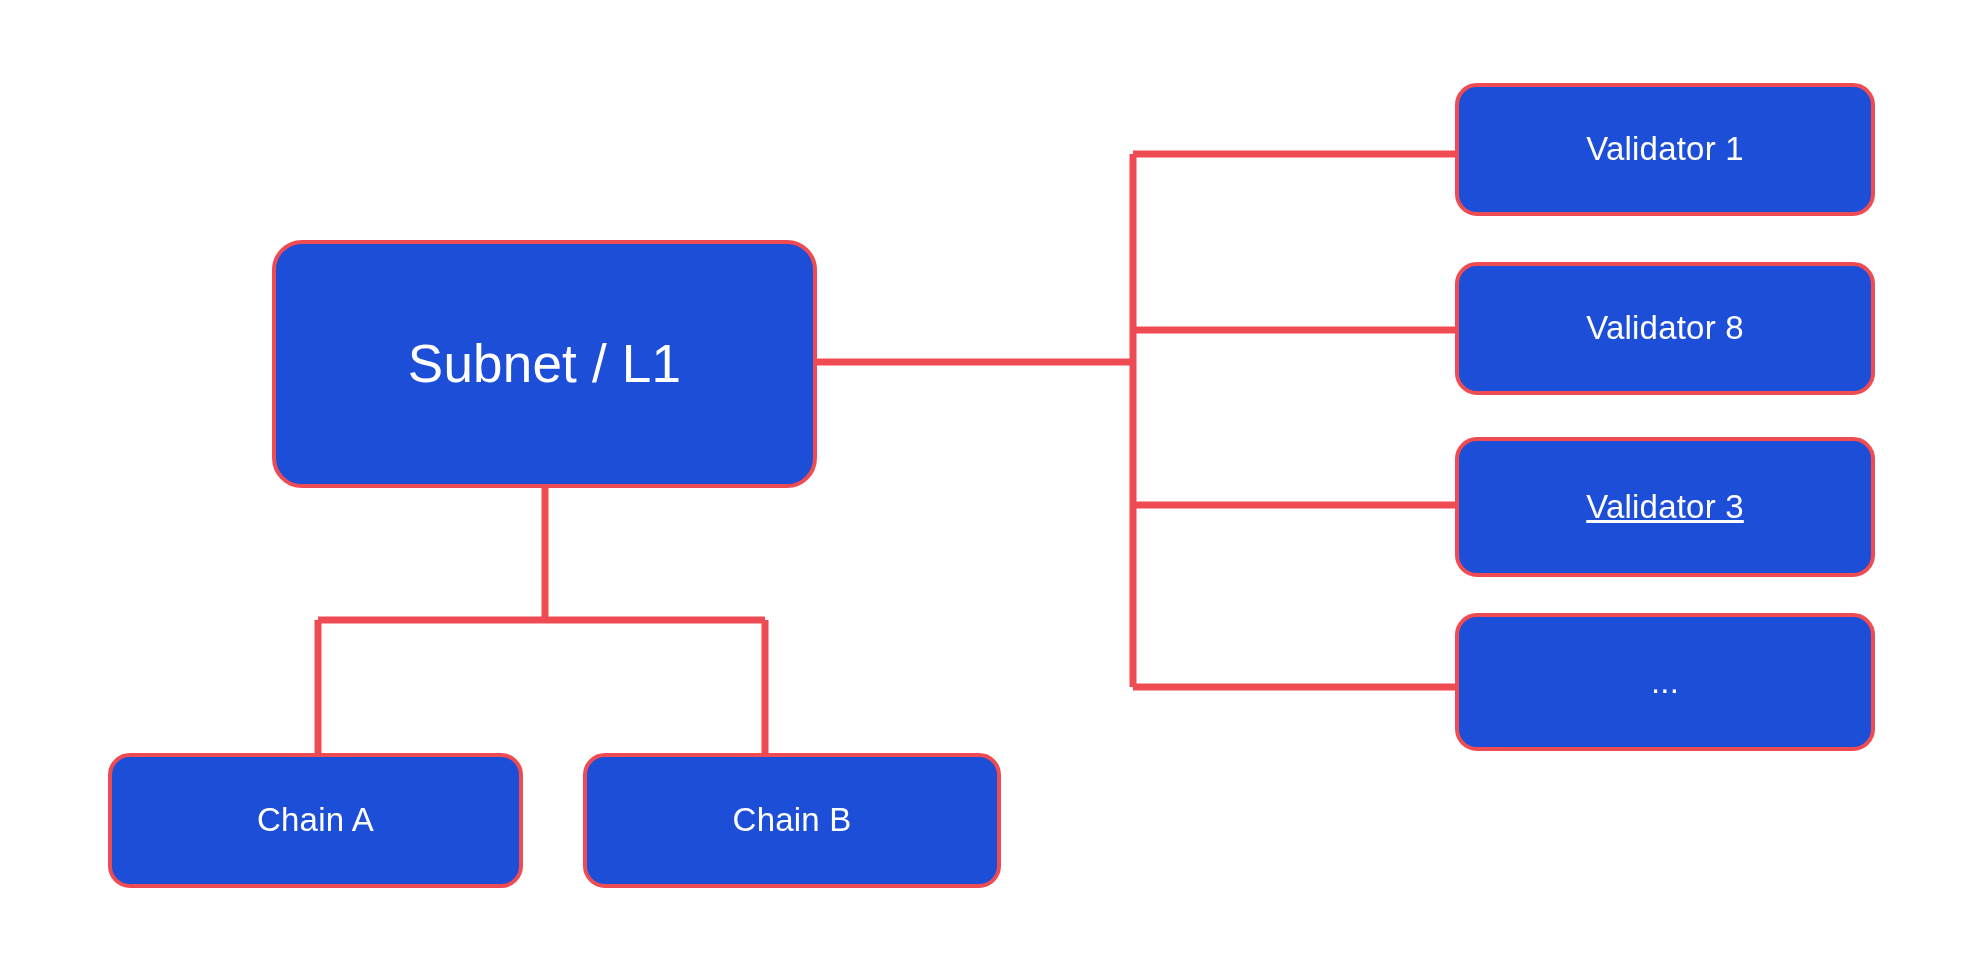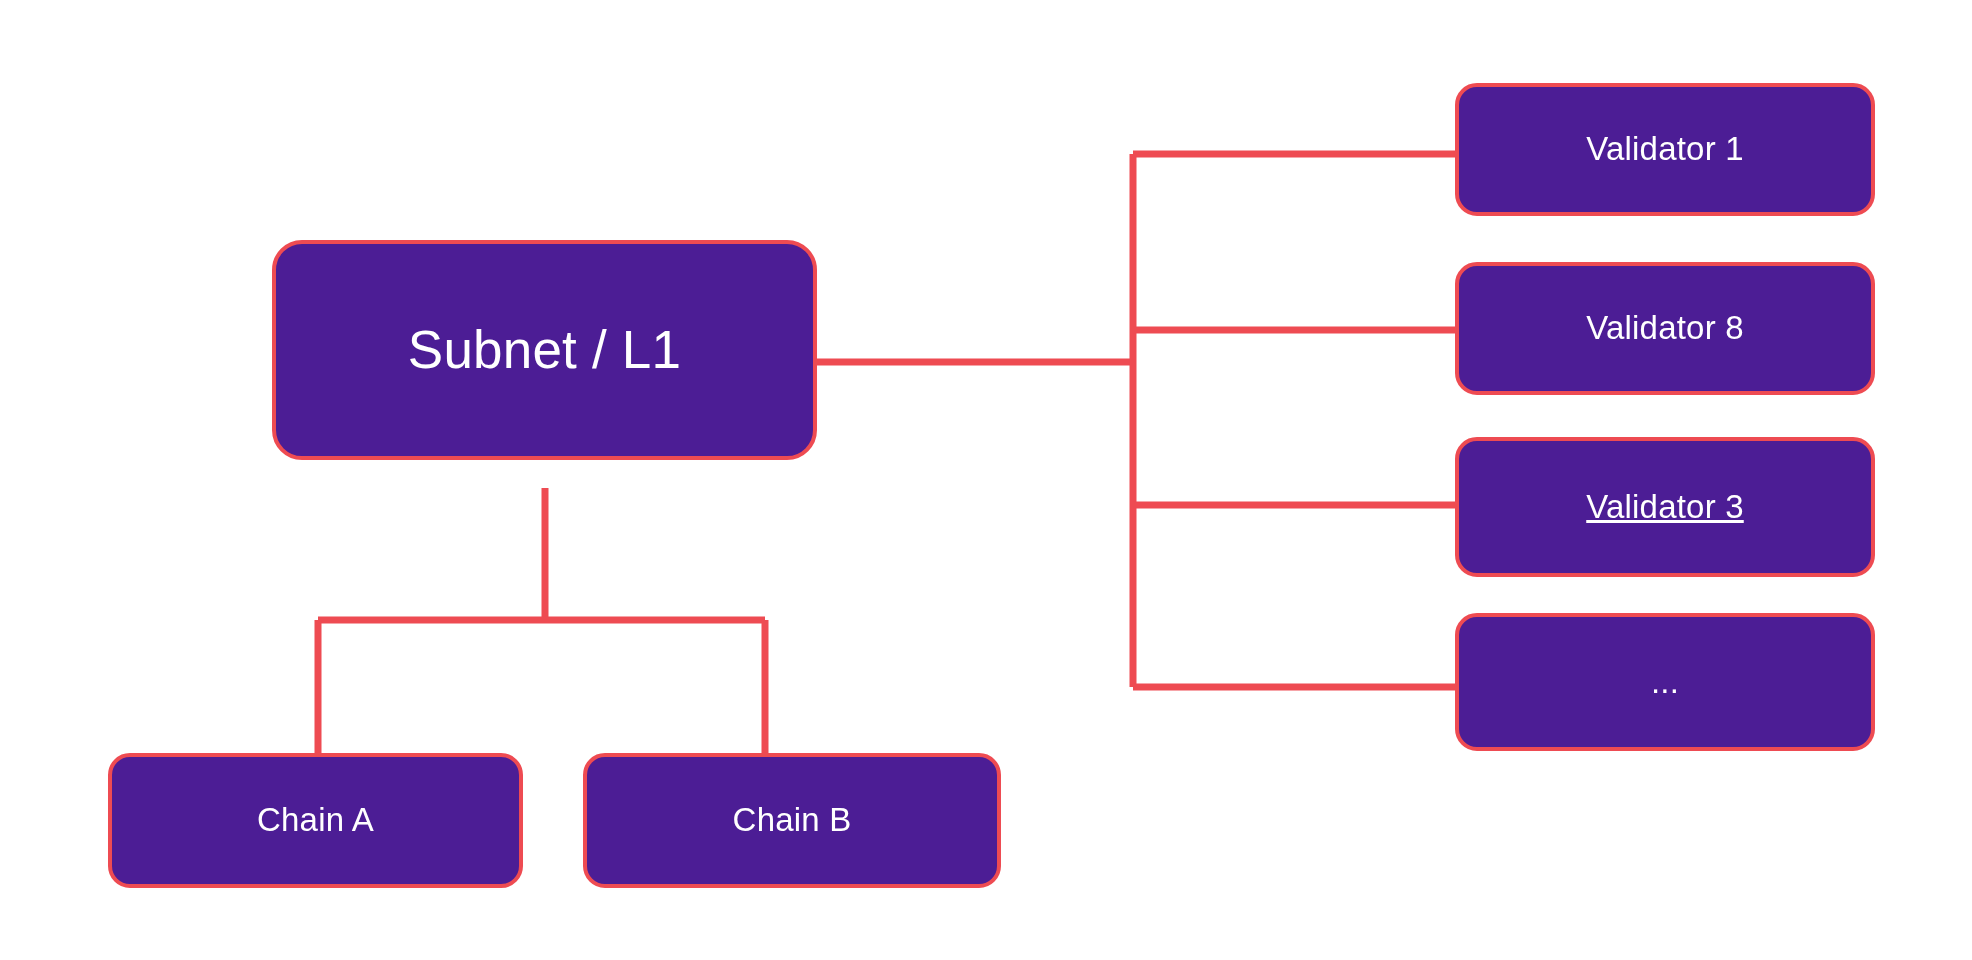--- a/index.html
+++ b/index.html
@@ -27,32 +27,32 @@
     pointer-events: none;
   }
   .node {
     position: absolute;
     box-sizing: border-box;
     display: flex;
     align-items: center;
     justify-content: center;
     text-align: center;
     color: #ffffff;
-    background: #4c1d95;
+    background: #1d4ed8;
     border: 4px solid #ee4b52;
     border-radius: 22px;
     line-height: 1.1;
     white-space: nowrap;
     letter-spacing: 0.2px;
   }
   .node-label {
     display: block;
   }
   
-  #node-subnet      { left: 272px; top: 240px; width: 545px; height: 220px;
+  #node-subnet      { left: 272px; top: 240px; width: 545px; height: 248px;
                       border-radius: 30px; font-size: 53px; }
   #node-validator-1 { left: 1455px; top: 83px;  width: 420px; height: 133px; font-size: 33px; }
   #node-validator-2 { left: 1455px; top: 262px; width: 420px; height: 133px; font-size: 33px; }
   #node-validator-3 { left: 1455px; top: 437px; width: 420px; height: 140px; font-size: 33px; text-decoration: underline; }
   #node-ellipsis    { left: 1455px; top: 613px; width: 420px; height: 138px; font-size: 33px; }
   #node-chain-a     { left: 108px;  top: 753px; width: 415px; height: 135px; font-size: 33px; }
   #node-chain-b     { left: 583px;  top: 753px; width: 418px; height: 135px; font-size: 33px; }
 </style>
 </head>
 <body>

